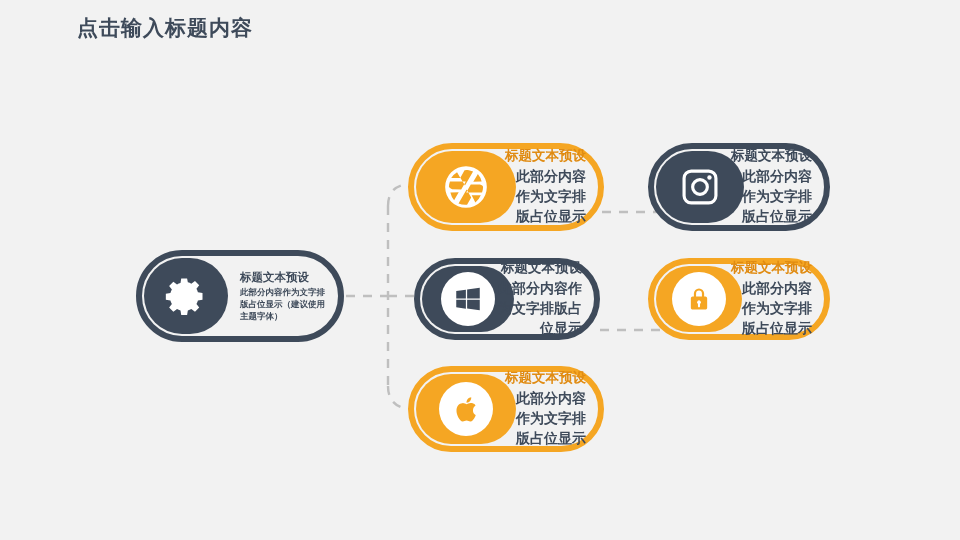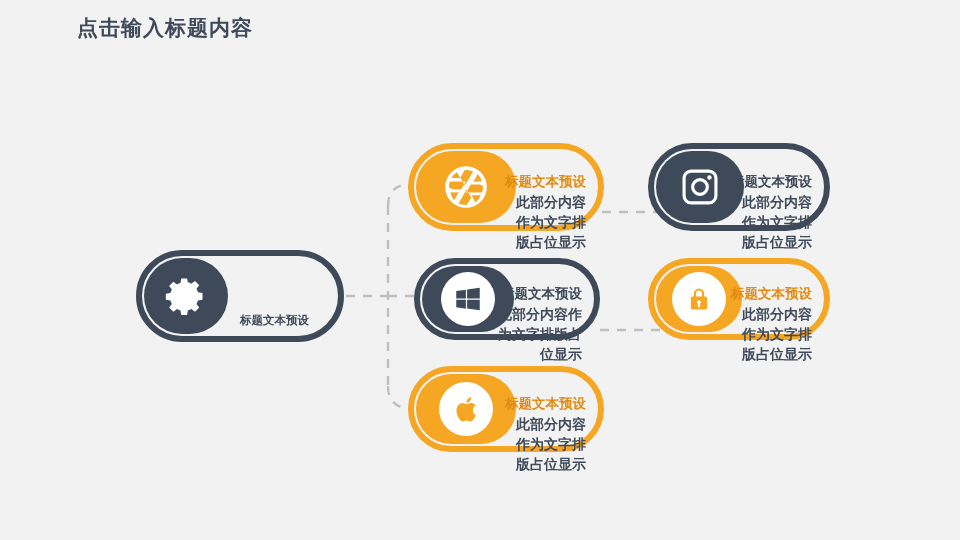--- a/index.html
+++ b/index.html
@@ -64,21 +64,20 @@
   }
   .node .icon-wrap svg{ display:block; }
 
   
   .node .txt{
     position:absolute;
     right:18px;
     top:50%;
     transform:translateY(-50%);
     text-align:right;
-    margin-top:26px;
   }
   .node .ttl{
     font-size:13.5px;
     font-weight:bold;
     line-height:1.25;
     white-space:nowrap;
     margin-bottom:3px;
   }
   .node.orange .ttl{ color:#e08b12; }
   .node.dark   .ttl{ color:#3e4a5a; }
@@ -126,20 +125,21 @@
     <div class="cap" style="width:84px;">
       <span class="icon-wrap">
         <svg width="44" height="44" viewBox="0 0 24 24" fill="#ffffff">
           <path d="M12 8.3a3.7 3.7 0 1 0 0 7.4 3.7 3.7 0 0 0 0-7.4zm0 5.6a1.9 1.9 0 1 1 0-3.8 1.9 1.9 0 0 1 0 3.8z"></path>
           <path d="M21 13.6v-3.2l-2.5-.4a6.9 6.9 0 0 0-.8-1.9l1.5-2-2.3-2.3-2 1.5a6.9 6.9 0 0 0-1.9-.8L12.6 2.4H9.4L9 4.9c-.7.2-1.3.4-1.9.8l-2-1.5-2.3 2.3 1.5 2c-.4.6-.6 1.2-.8 1.9l-2.5.4v3.2l2.5.4c.2.7.4 1.3.8 1.9l-1.5 2 2.3 2.3 2-1.5c.6.4 1.2.6 1.9.8l.4 2.5h3.2l.4-2.5c.7-.2 1.3-.4 1.9-.8l2 1.5 2.3-2.3-1.5-2c.4-.6.6-1.2.8-1.9l2.5-.4z"></path>
         </svg>
       </span>
     </div>
     <div class="txt">
       <div class="ttl">标题文本预设</div>
+      <div class="body">此部分内容作为文字排版占位显示（建议使用主题字体）</div>
     </div>
   </div>
 
   <div class="node orange" style="left:408px; top:143px; width:196px; height:88px;">
     <div class="ring"></div>
     <div class="cap" style="width:100px;">
       <span class="icon-wrap">
         <svg width="50" height="50" viewBox="0 0 24 24" fill="#ffffff">
           <path d="M12 2a10 10 0 1 0 0 20 10 10 0 0 0 0-20zm0 1.8c1.2 0 2.4.3 3.4.8l-3.9 6.7-2.2-3.8 2-3.5c.2 0 .4-.2.7-.2zm-4.3 1.1L9.3 7.7H4.9a8.3 8.3 0 0 1 2.8-2.8zM3.8 12c0-.9.2-1.8.5-2.6h7.6l-2.2 3.8-4.4-.1a8.2 8.2 0 0 1-1.5-1.1zm.7 2.6 4-.1-2.2 3.8a8.2 8.2 0 0 1-1.8-3.7zm3.9 5.3 3.9-6.7 2.2 3.8-2 3.5a8.2 8.2 0 0 1-4.1-.6zm8.1-.5L14.7 16h4.4a8.3 8.3 0 0 1-2.6 3.4zM20.2 12c0 .9-.2 1.8-.5 2.6h-7.6l2.2-3.8h4.4c.9.3 1.5.7 1.5 1.2zm-.7-2.6-4 .1 2.2-3.8a8.2 8.2 0 0 1 1.8 3.7z"></path>
         </svg>

